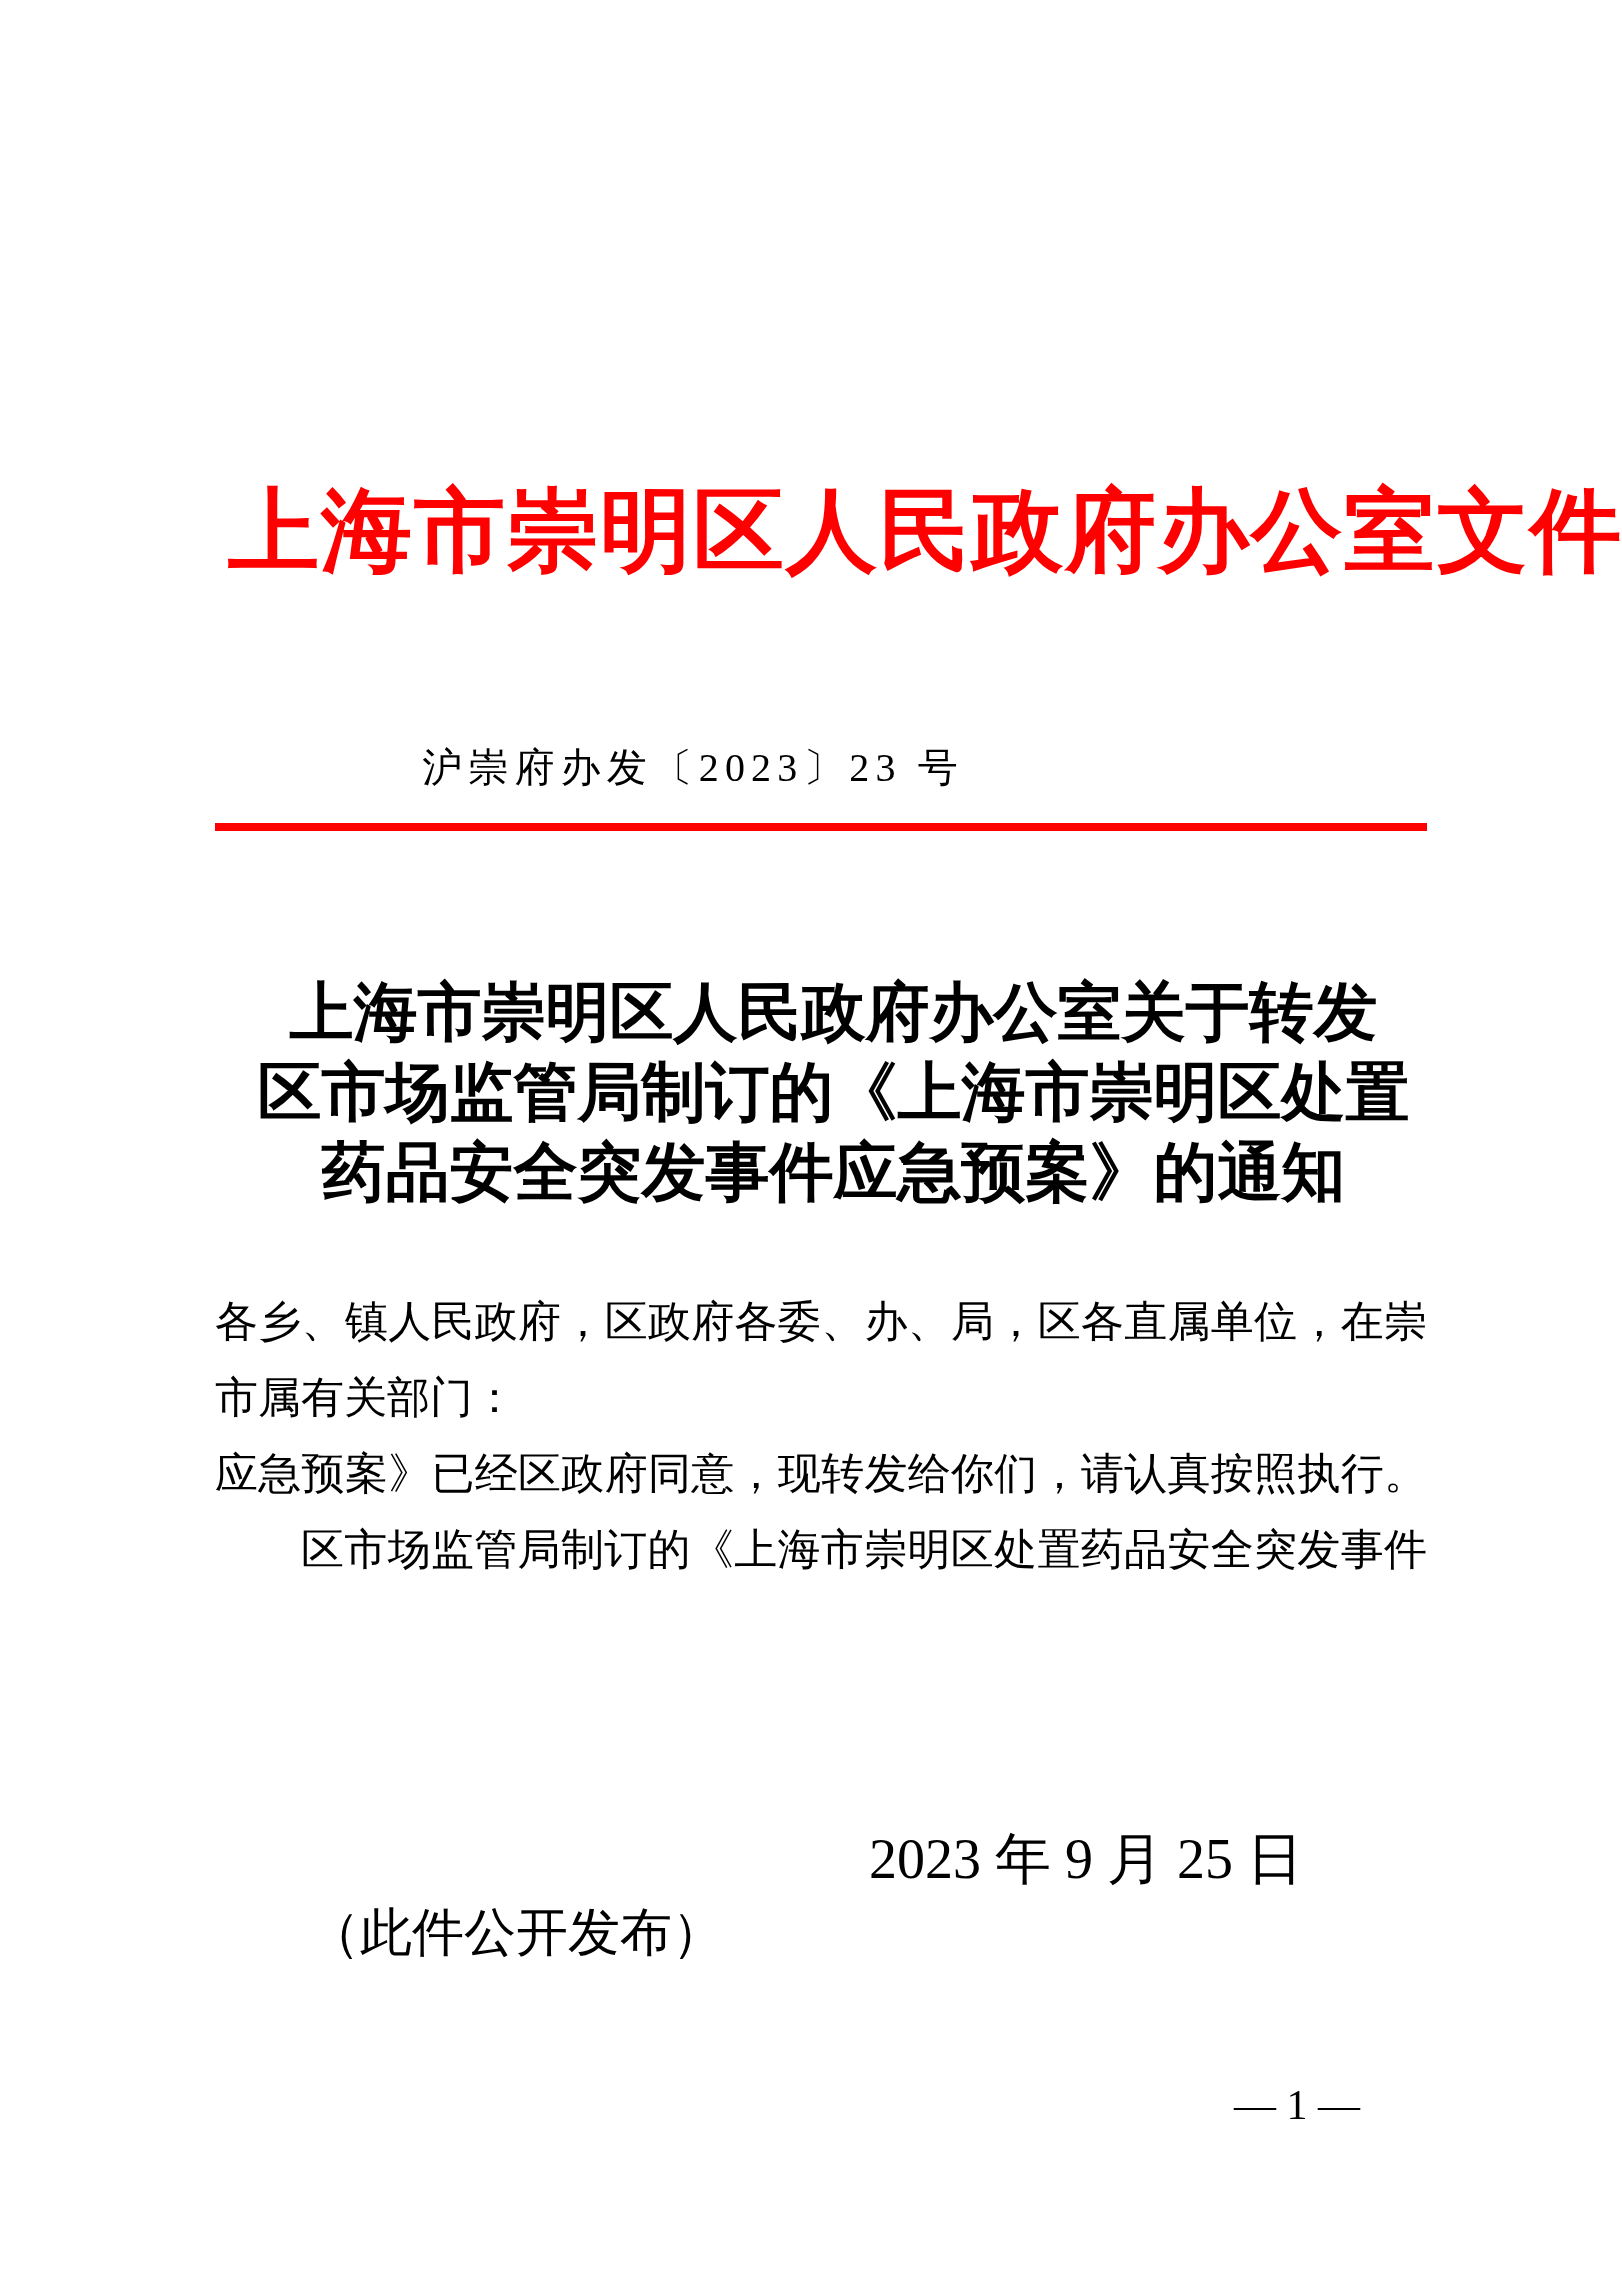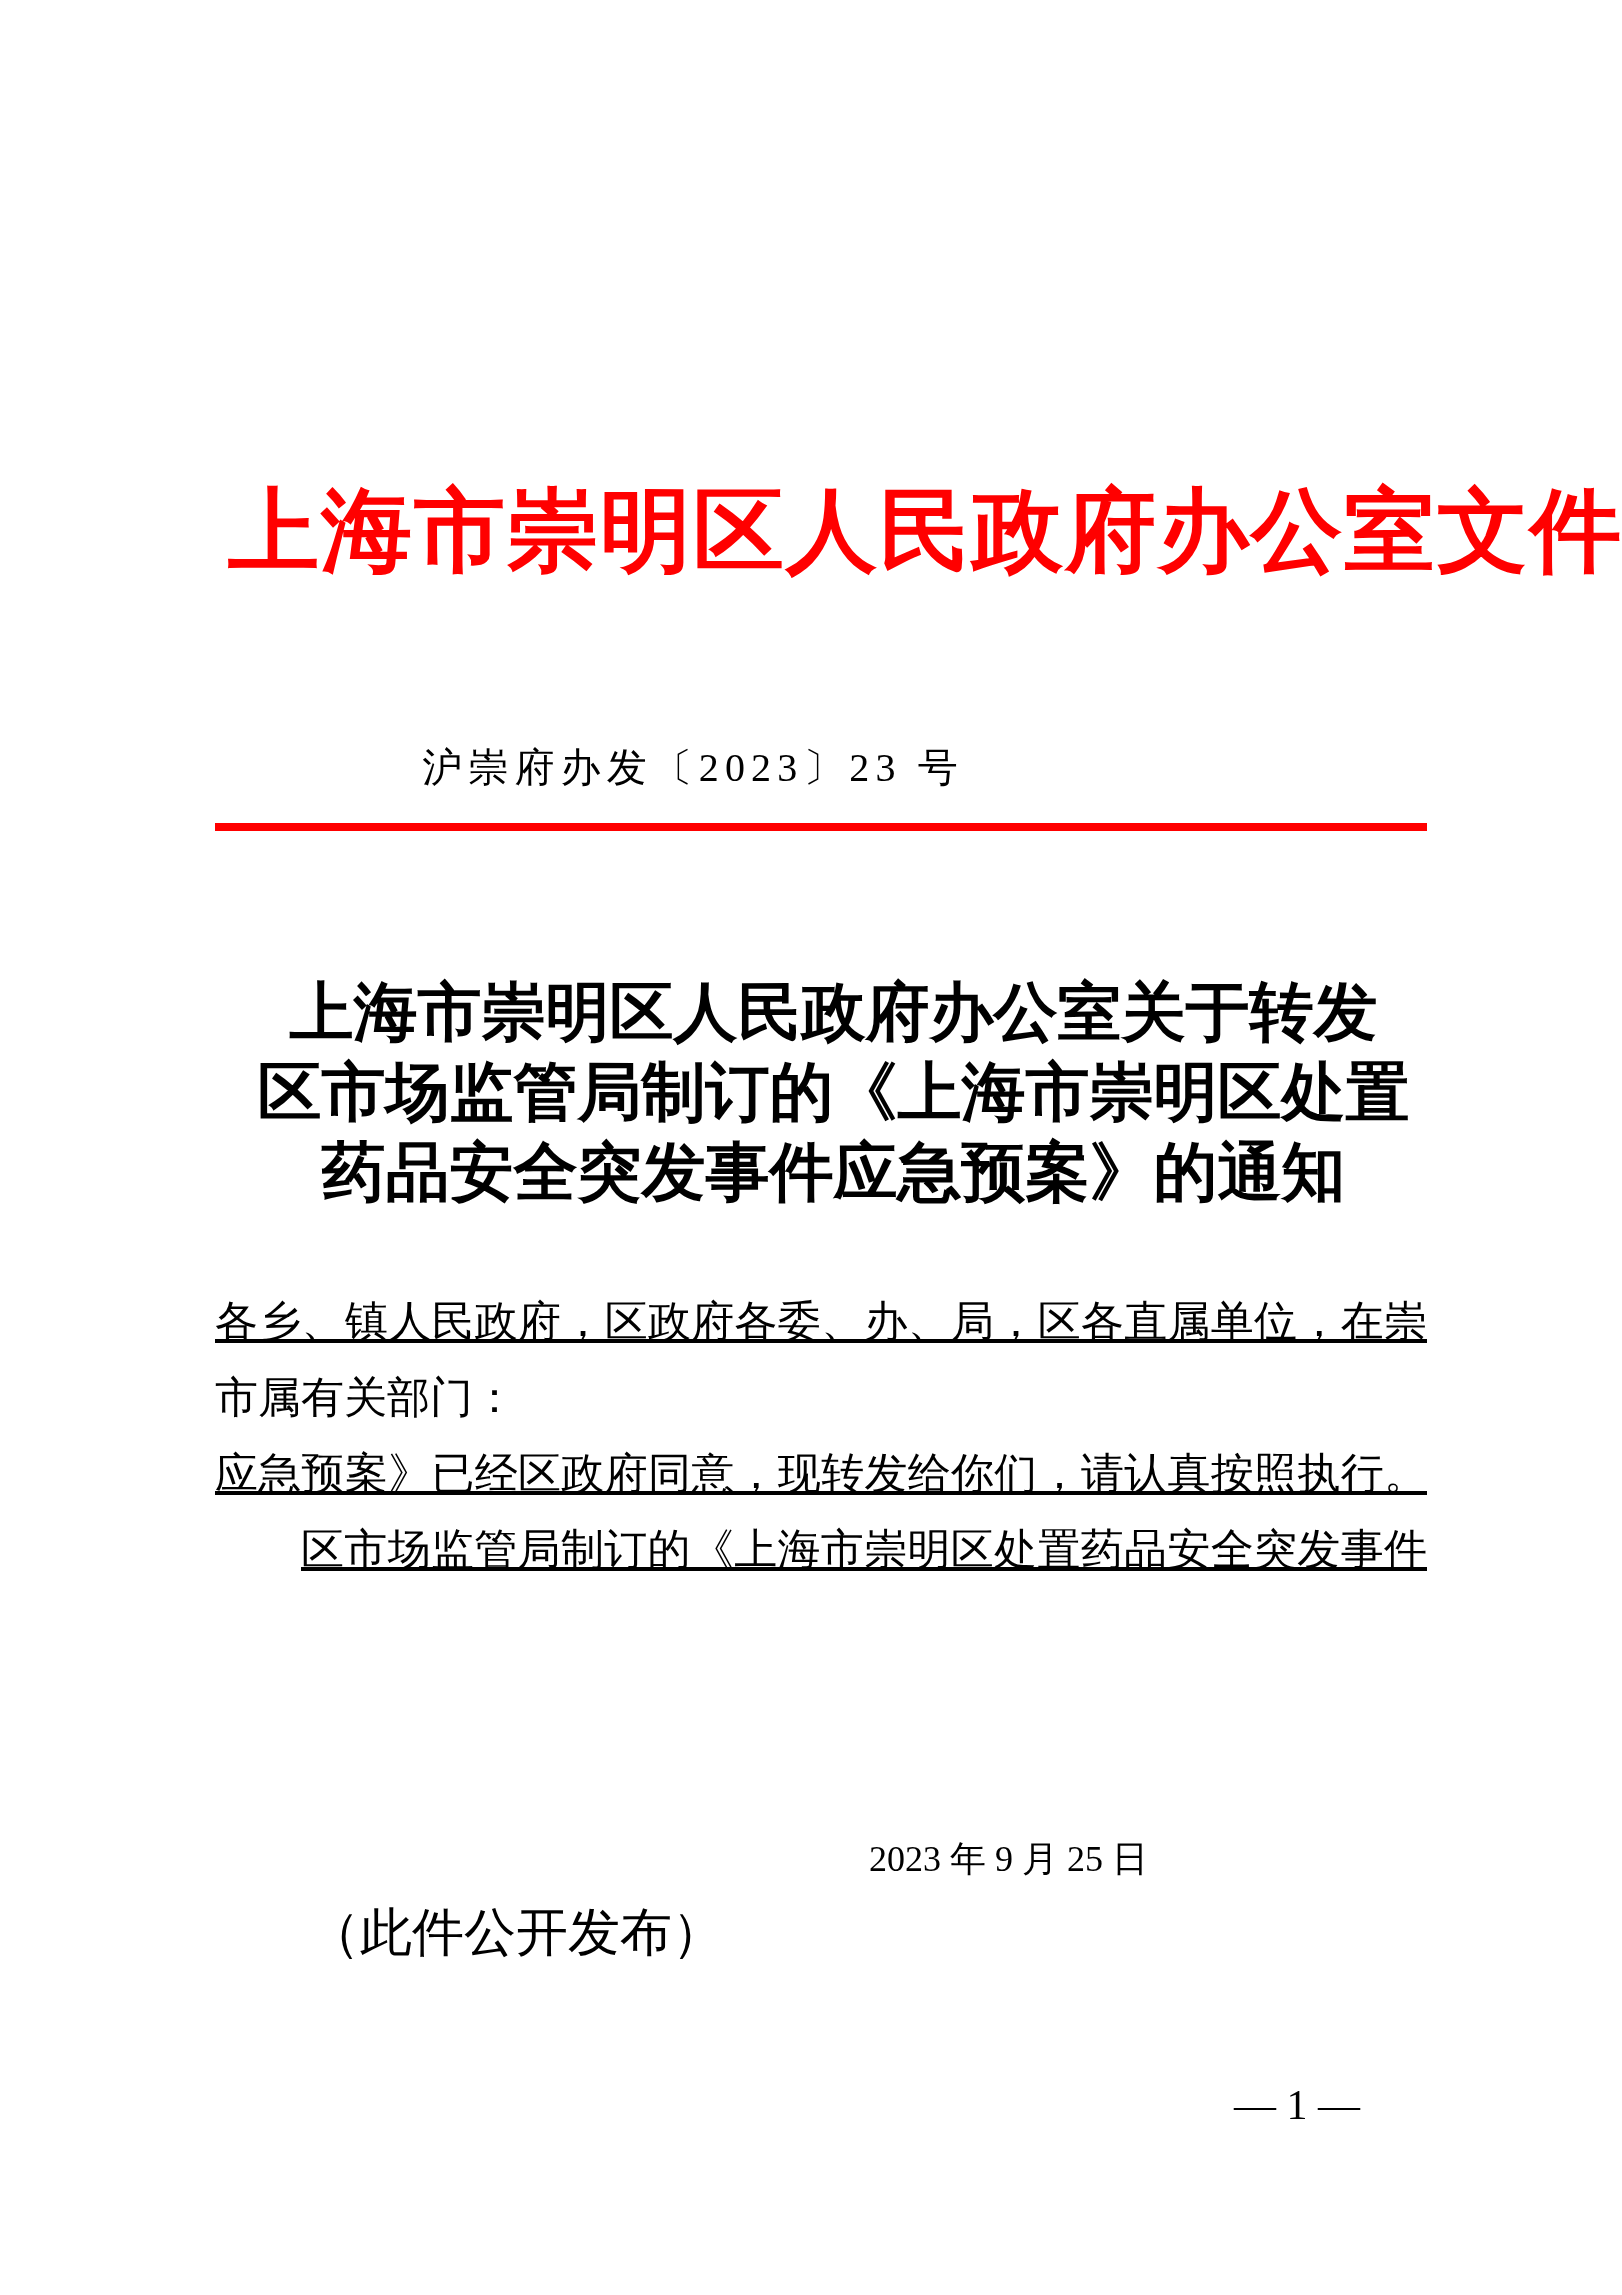--- a/index.html
+++ b/index.html
@@ -79,33 +79,32 @@
     line-height: 76px;
   }
   .b-line {
     width: 100%;
     white-space: nowrap;
   }
   .b-line.full {
     text-align: justify;
     text-align-last: justify;
     white-space: normal;
-    text-decoration: underline;
   }
   .b-line.indent2 {
     padding-left: 86px;
     width: calc(100% - 86px);
   }
 
   
   .doc-date {
     position: absolute;
     top: 1835px;
     left: 869px;
-    font-size: 36px;
+    font-size: 56px;
     line-height: 49px;
     white-space: nowrap;
   }
 
   
   .publish-note {
     position: absolute;
     top: 1908px;
     left: 308px;
     font-size: 52px;

